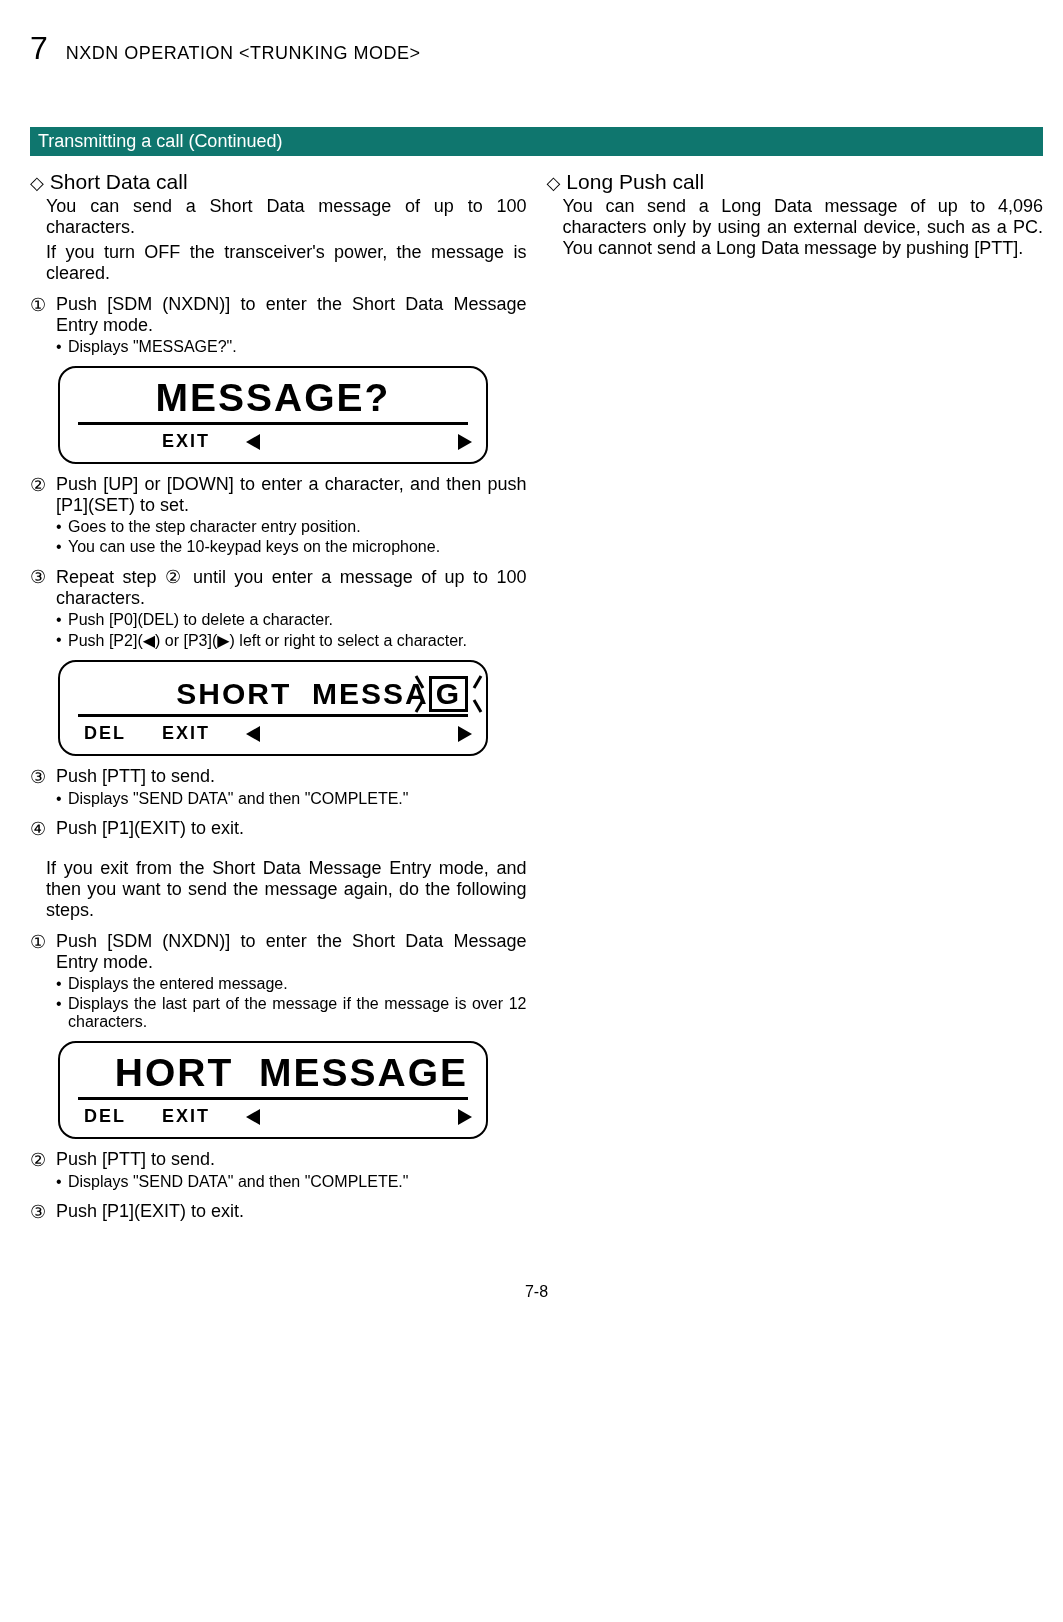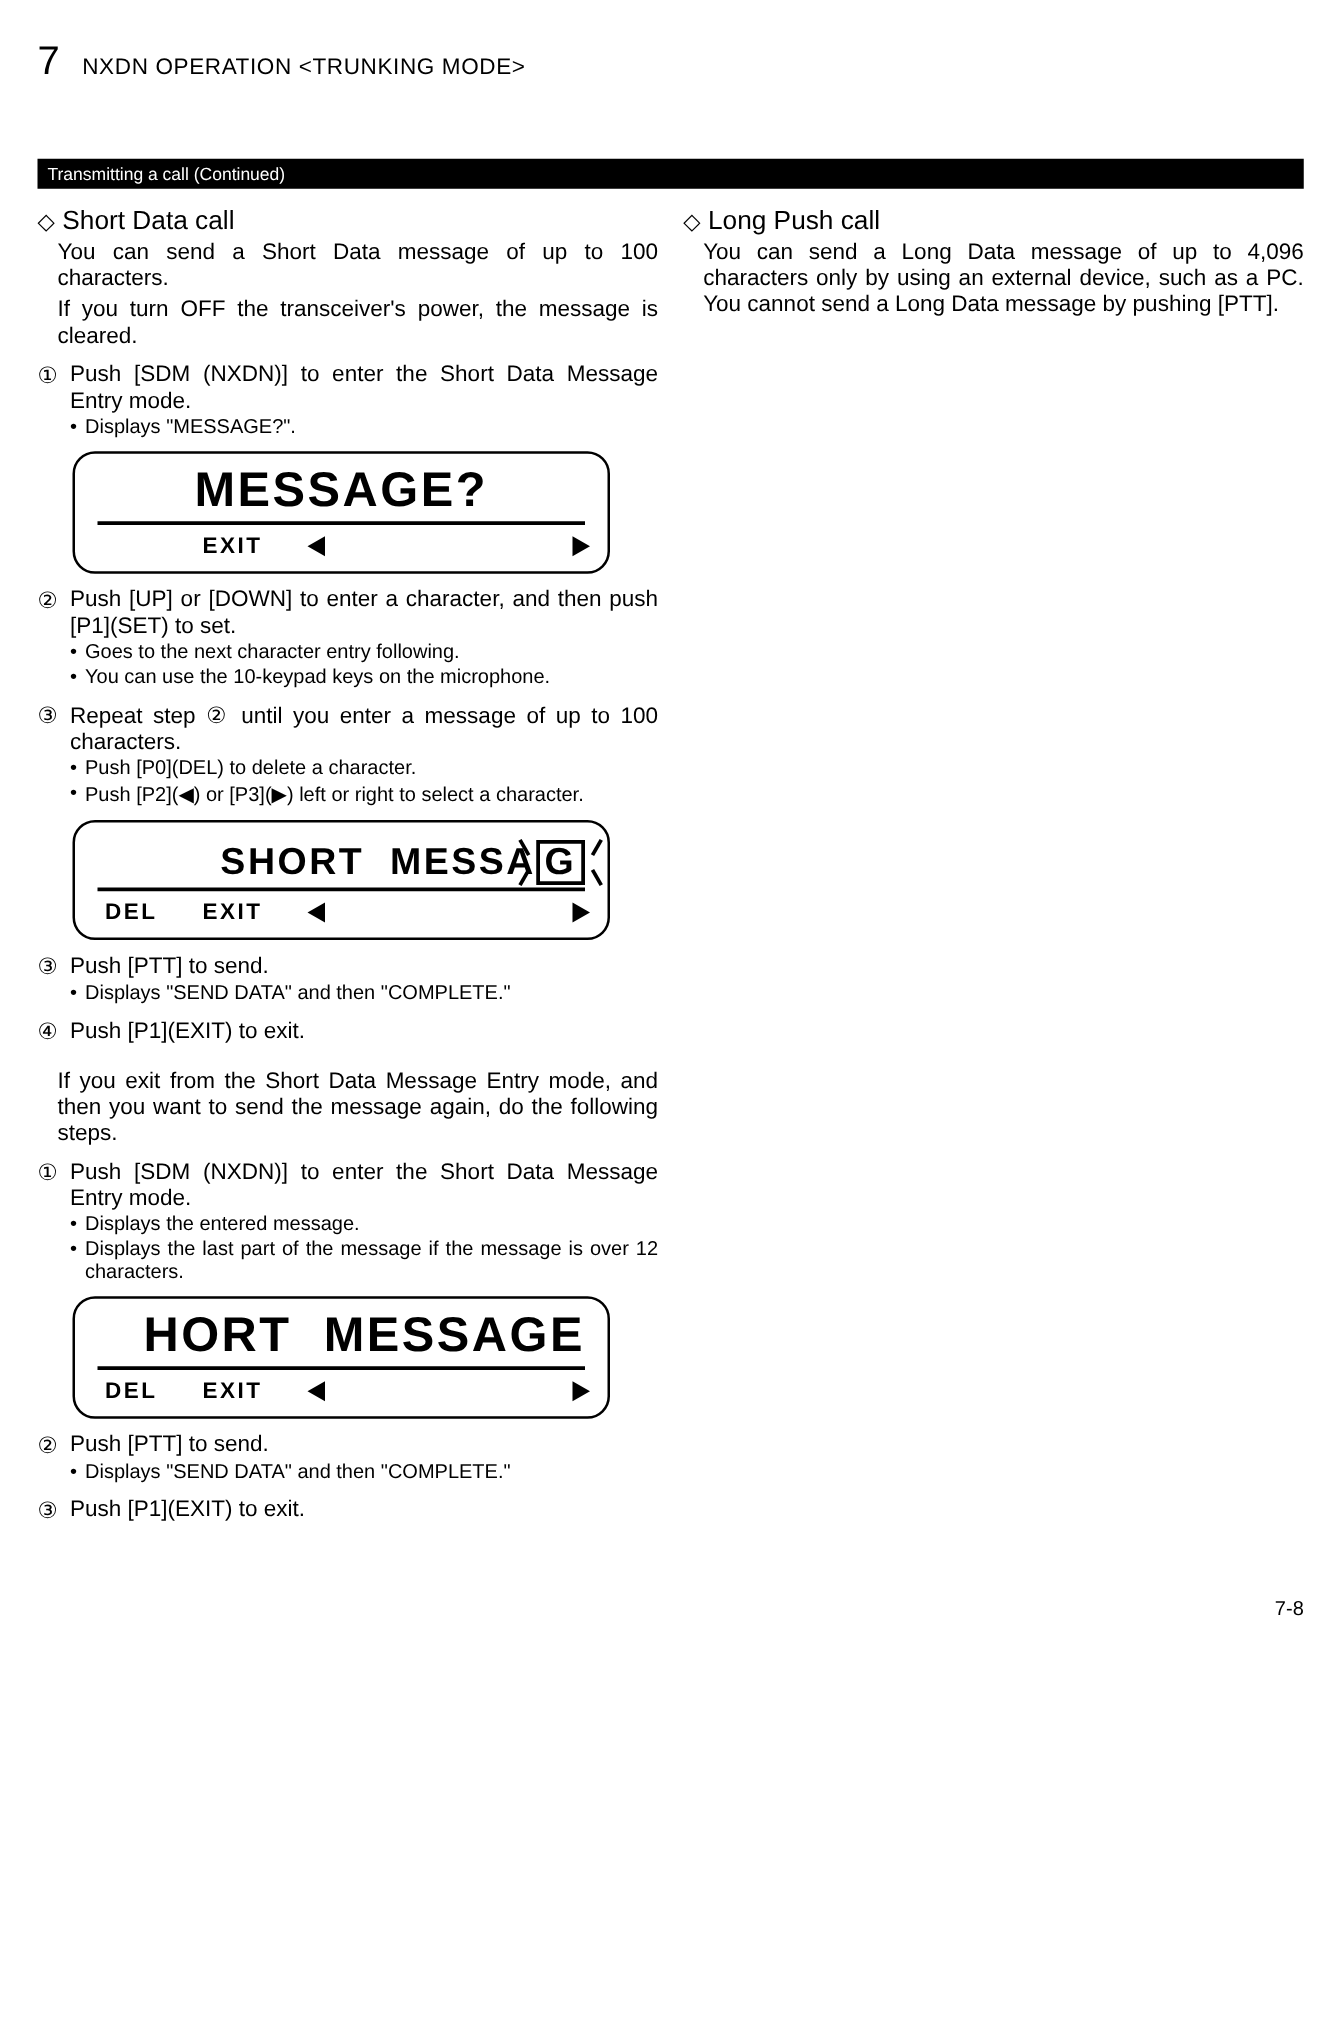--- a/index.html
+++ b/index.html
@@ -9,22 +9,22 @@
     font-size: 18px;
     color: #000;
     background: #fff;
     width: 1063px;
     padding: 30px 20px 20px 30px;
   }
   .header-row { display: flex; align-items: baseline; margin-bottom: 60px; }
   .section-num { font-size: 32px; font-weight: 400; margin-right: 18px; }
   .section-title { font-size: 18px; letter-spacing: 0.5px; }
   .black-bar {
-    background: #000000; color: #fff; padding: 4px 8px;
-    font-size: 14px; margin-bottom: 10px;
+    background: #0f766e; color: #fff; padding: 4px 8px;
+    font-size: 18px; margin-bottom: 10px;
   }
   .columns { display: flex; gap: 20px; }
   .col { flex: 1; text-align: justify; }
   .subhead { display: flex; align-items: baseline; gap: 6px; margin: 4px 0 2px 0; }
   .diamond { font-size: 18px; }
   .subhead-title { font-weight: normal; font-size: 21px; }
   .para { margin: 0 0 4px 16px; }
   .step-row { display: flex; align-items: flex-start; margin-top: 10px; }
   .step-num { flex: 0 0 26px; font-size: 18px; }
   .step-body { flex: 1; }
@@ -59,21 +59,21 @@
     display:inline-block; border:3px solid #000;
     padding: 0 4px; line-height: 1; position: relative;
   }
   .shine {
     position:absolute; width:3px; height:14px; background:#000;
   }
   .shine.tl { top:-4px; left:-14px; transform: rotate(-30deg); }
   .shine.tr { top:-4px; right:-14px; transform: rotate(30deg); }
   .shine.bl { bottom:-4px; left:-14px; transform: rotate(30deg); }
   .shine.br { bottom:-4px; right:-14px; transform: rotate(-30deg); }
-  .pagefoot { text-align:right; font-size:16px; margin-top: 60px; }
+  .pagefoot { text-align:center; font-size:16px; margin-top: 60px; }
   .spacer { height: 18px; }
 </style>
 </head>
 <body>
 
 <div class="header-row">
   <div class="section-num">7</div>
   <div class="section-title">NXDN OPERATION &lt;TRUNKING MODE&gt;</div>
 </div>
 
@@ -109,21 +109,21 @@
         <span class="tri-right"></span>
       </div>
     </div>
 
     <div class="step-row">
       <div class="step-num">②</div>
       <div class="step-body">Push [UP] or [DOWN] to enter a character, and then push [P1](SET) to set.</div>
     </div>
     <div class="bullet-row">
       <div class="bullet-dot">•</div>
-      <div class="bullet-text">Goes to the next character entry following.</div>
+      <div class="bullet-text">Goes to the step character entry position.</div>
     </div>
     <div class="bullet-row">
       <div class="bullet-dot">•</div>
       <div class="bullet-text">You can use the 10-keypad keys on the microphone.</div>
     </div>
 
     <div class="step-row">
       <div class="step-num">③</div>
       <div class="step-body">
         <span>Repeat step </span><span>②</span><span> until you enter a message of up to 100 characters.</span>

